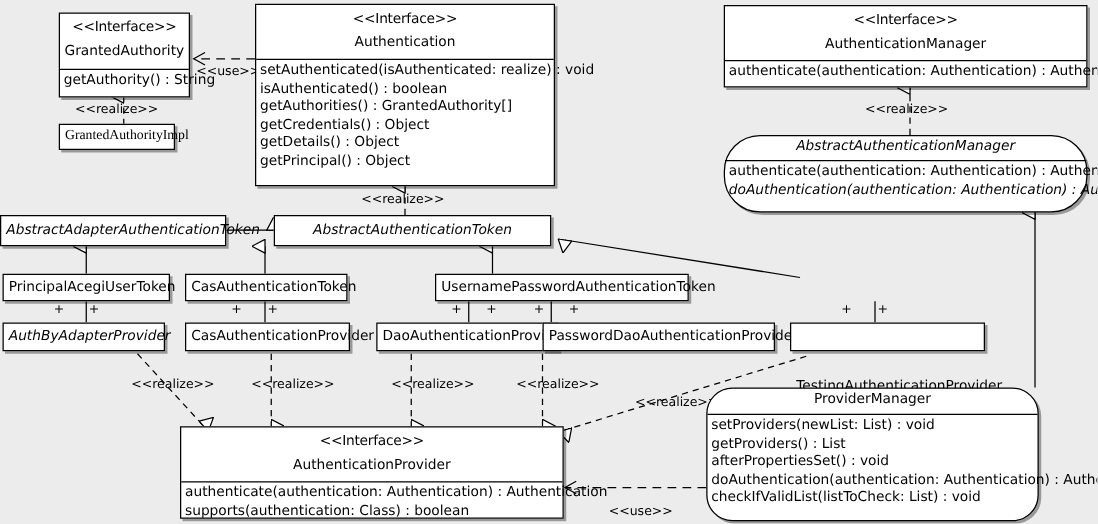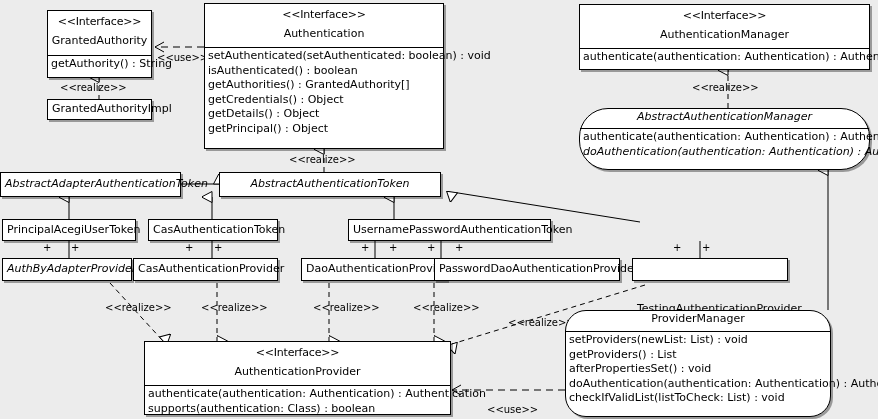--- a/index.html
+++ b/index.html
@@ -243,31 +243,31 @@
   <div class="uml-box" style="left:47px; top:10px; width:105px; height:68px;">
     <div class="uml-head with-sep" style="height:45px; padding-top:4px;">
       <span class="stereo">&lt;&lt;Interface&gt;&gt;</span>
       <span class="cname" style="margin-top:5px;">GrantedAuthority</span>
     </div>
     <div class="uml-ops">
       <span class="op">getAuthority() : String</span>
     </div>
   </div>
 
-  <div class="uml-box" style="left:47px; top:99px; width:105px; height:21px;">
+  <div class="uml-box" style="left:47px; top:99px; width:93px; height:21px;font-family:Liberation Serif, serif;">
     <div class="simple-name">GrantedAuthorityImpl</div>
   </div>
 
   <div class="uml-box" style="left:204px; top:3px; width:240px; height:146px;">
     <div class="uml-head with-sep" style="height:44px; padding-top:4px;">
       <span class="stereo">&lt;&lt;Interface&gt;&gt;</span>
       <span class="cname" style="margin-top:5px;">Authentication</span>
     </div>
     <div class="uml-ops">
-      <span class="op">setAuthenticated(setAuthenticated: boolean) : void</span>
+      <span class="op">setAuthenticated(isAuthenticated: realize) : void</span>
       <span class="op">isAuthenticated() : boolean</span>
       <span class="op">getAuthorities() : GrantedAuthority[]</span>
       <span class="op">getCredentials() : Object</span>
       <span class="op">getDetails() : Object</span>
       <span class="op">getPrincipal() : Object</span>
     </div>
   </div>
 
   <div class="uml-box" style="left:579px; top:4px; width:291px; height:66px;">
     <div class="uml-head with-sep" style="height:44px; padding-top:4px;">
@@ -307,21 +307,21 @@
 
   <div class="uml-box" style="left:348px; top:219px; width:203px; height:22px;">
     <div class="simple-name" style="line-height:19px; padding-top:0;">UsernamePasswordAuthenticationToken</div>
   </div>
 
 
   <div class="uml-box" style="left:2px; top:258px; width:130px; height:23px;">
     <div class="simple-name" style="line-height:20px; padding-top:0;font-style:italic;">AuthByAdapterProvider</div>
   </div>
 
-  <div class="uml-box" style="left:133px; top:258px; width:145px; height:23px;">
+  <div class="uml-box" style="left:148px; top:258px; width:132px; height:23px;">
     <div class="simple-name" style="line-height:20px; padding-top:0;">CasAuthenticationProvider</div>
   </div>
 
   <div class="uml-box" style="left:301px; top:258px; width:146px; height:23px;">
     <div class="simple-name" style="line-height:20px; padding-top:0;">DaoAuthenticationProvider</div>
   </div>
 
   <div class="uml-box" style="left:434px; top:258px; width:186px; height:23px;">
     <div class="simple-name" style="line-height:20px; padding-top:0;">PasswordDaoAuthenticationProvider</div>
   </div>

